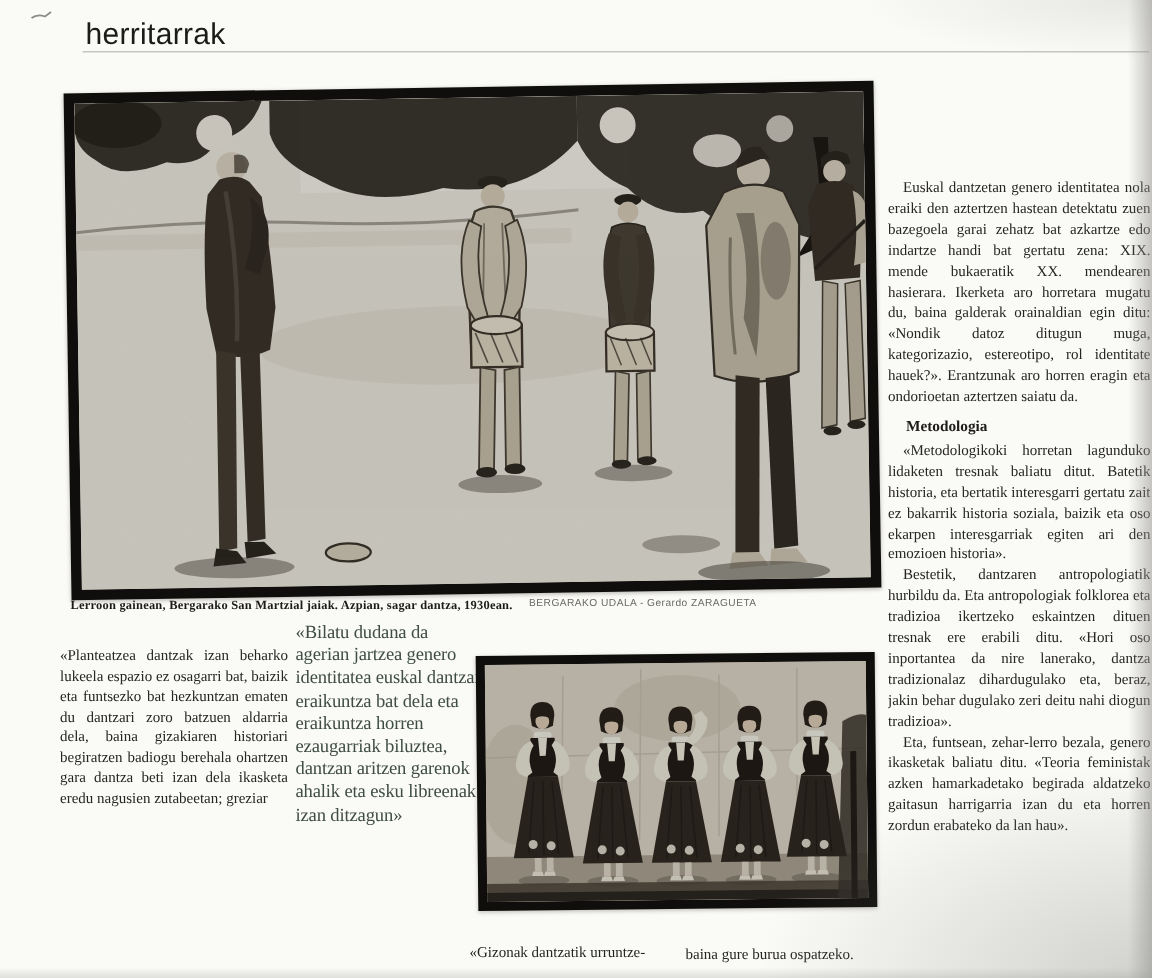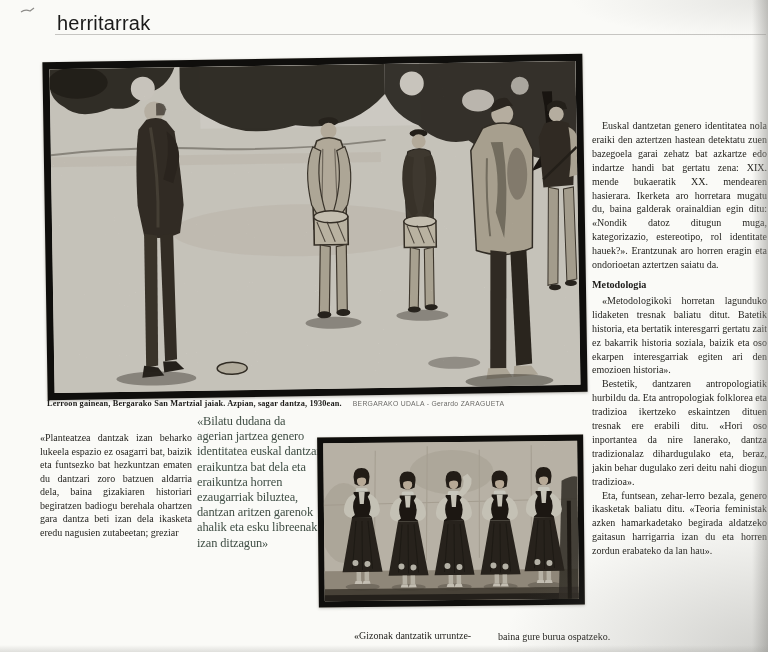--- a/index.html
+++ b/index.html
@@ -24,21 +24,21 @@
   }
   .dancers-photo{
     position:absolute;left:318px;top:436px;width:254px;height:158px;
     border:6px solid #0f0e0c;background:#d7d0c2;
     transform:rotate(-0.6deg);transform-origin:center;
     box-shadow:0 1px 3px rgba(60,55,45,.3);
   }
   .main-photo svg,.dancers-photo svg{display:block;}
   .photo-caption{
     position:absolute;left:47px;top:399px;width:540px;
-    display:flex;align-items:center;gap:11px;white-space:nowrap;
+    display:flex;align-items:flex-start;gap:11px;white-space:nowrap;
   }
   .photo-caption .cap{
     font-size:8.3px;font-weight:bold;color:#1c1b19;letter-spacing:.15px;
   }
   .photo-caption .credit{
     font-family:"Liberation Sans",sans-serif;font-size:6.8px;color:#6b6a67;letter-spacing:.3px;
   }
   .left-column{
     position:absolute;left:40px;top:431px;width:152px;height:221px;overflow:hidden;
     font-size:10px;line-height:13.5px;color:#262521;text-align:justify;
@@ -49,24 +49,24 @@
     position:absolute;left:197px;top:414px;width:126px;
     font-size:12.4px;line-height:15.2px;
     color:#3f4d44;letter-spacing:-.1px;
   }
   .right-column{
     position:absolute;left:592px;top:119px;width:175px;height:533px;overflow:hidden;
     font-size:10px;line-height:13.9px;color:#262521;text-align:justify;
   }
   .right-column p{margin:0;text-indent:10px;}
   .right-column h3{
-    margin:6px 0 2px 0;font-size:10.2px;color:#1d1c1a;font-weight:bold;
+    margin:6px 0 2px 12px;font-size:10.2px;color:#1d1c1a;font-weight:bold;
   }
   .fragment{
-    position:absolute;font-size:10px;color:#262521;white-space:nowrap;margin-left:41px;
+    position:absolute;font-size:10px;color:#262521;white-space:nowrap;
   }
   .fragment.fl{left:313px;top:630px;}
   .fragment.fr{left:457px;top:631px;}
   .edge-shadow-right{
     position:absolute;right:0;top:0;width:16px;height:652px;pointer-events:none;
     background:linear-gradient(to right,rgba(165,164,160,0),rgba(150,149,145,.55));
   }
   .edge-shadow-corner{
     position:absolute;right:0;bottom:0;width:260px;height:140px;pointer-events:none;
     background:radial-gradient(ellipse at 100% 100%,rgba(140,140,136,.38),rgba(140,140,136,0) 72%);

